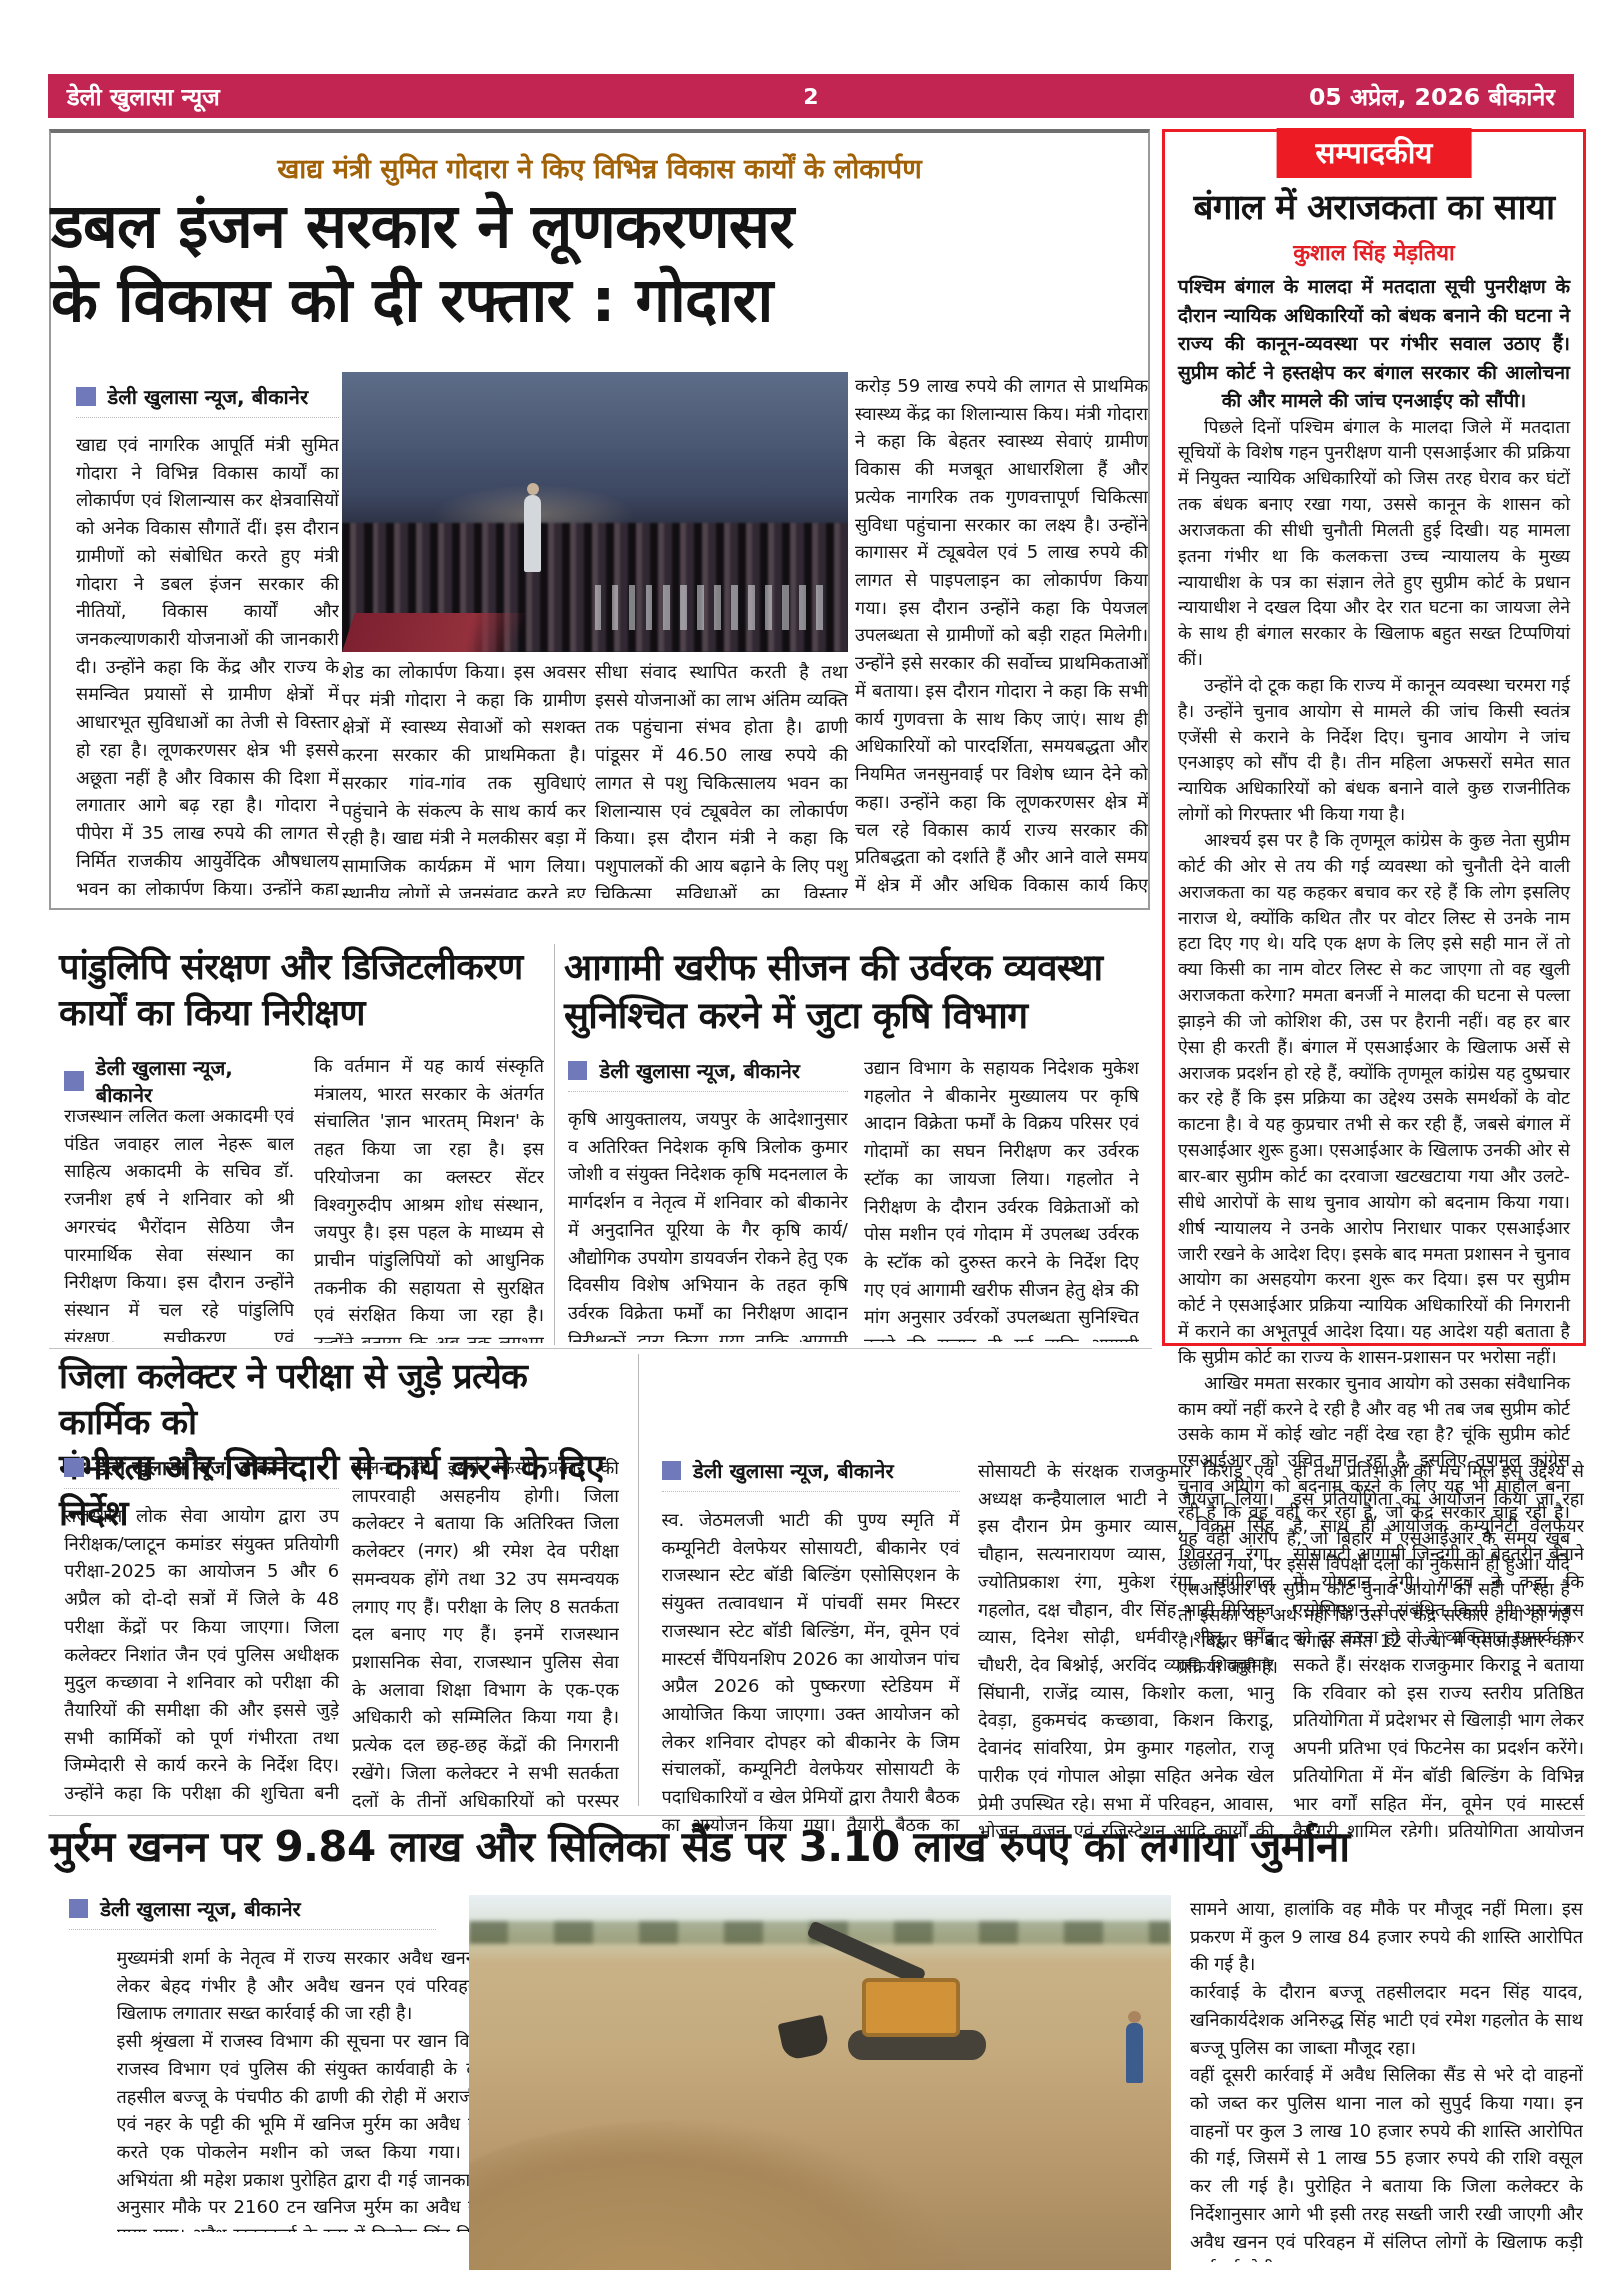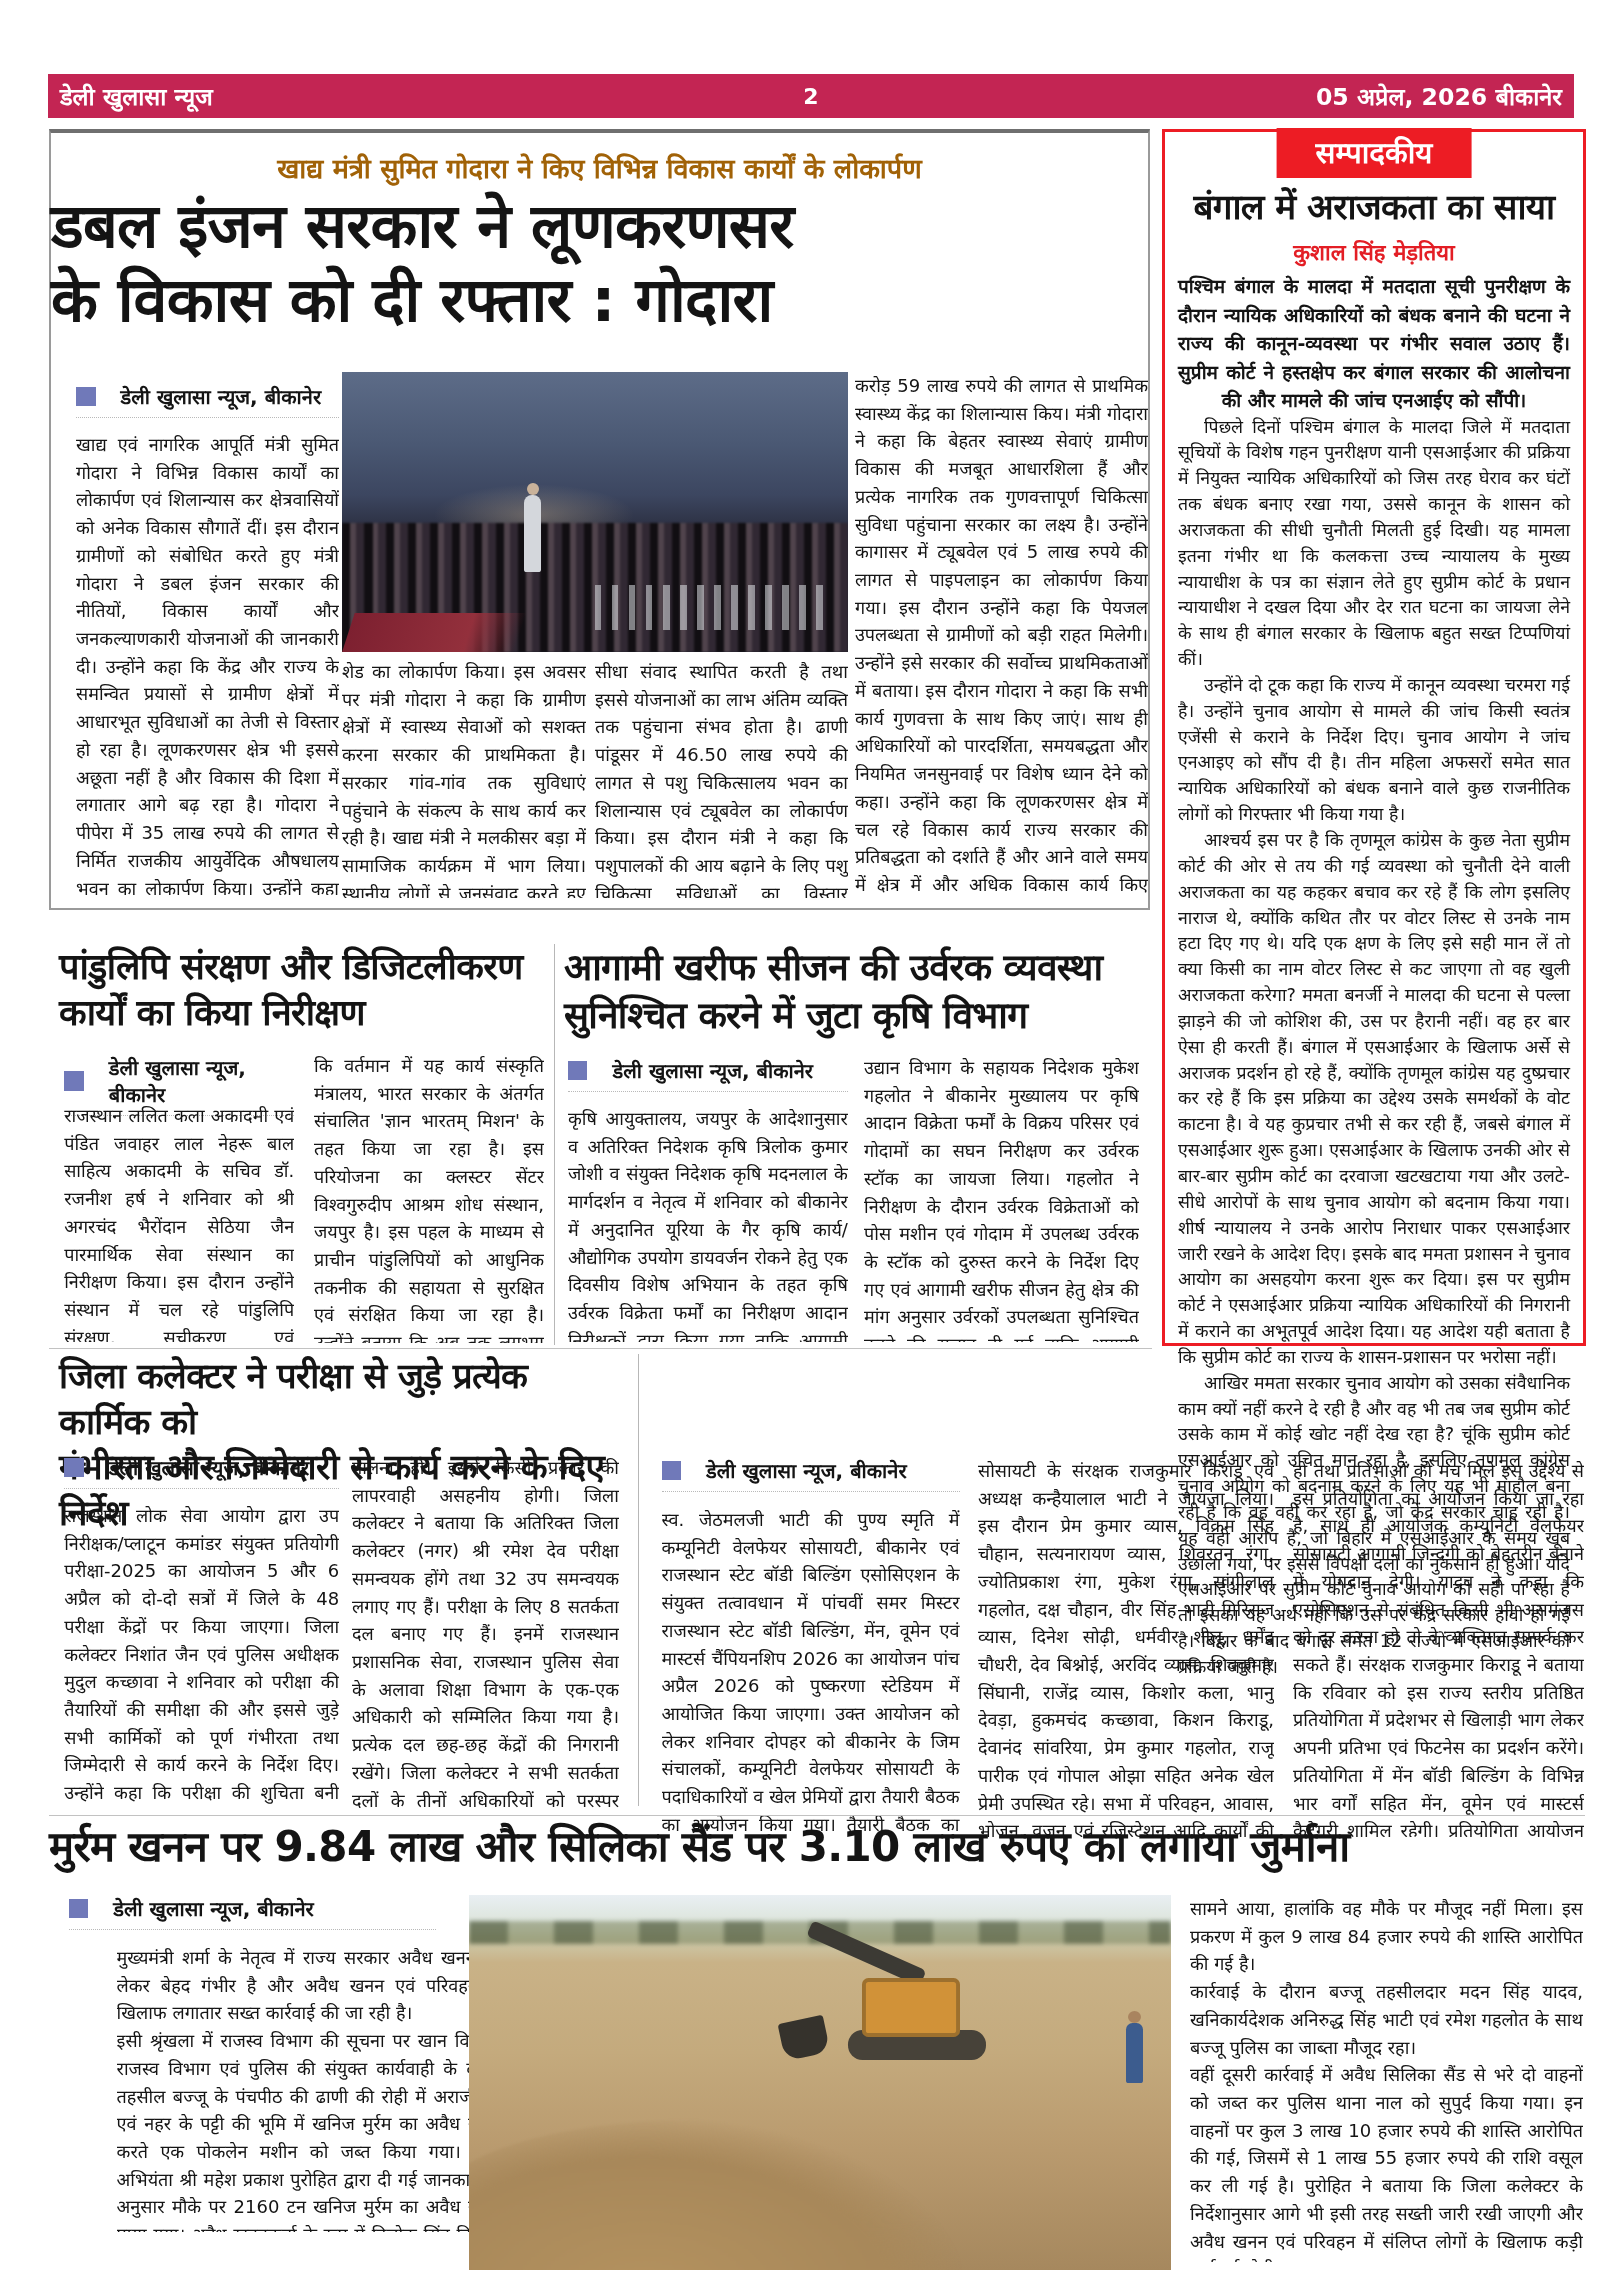--- a/index.html
+++ b/index.html
@@ -5,26 +5,26 @@
   * { margin:0; padding:0; box-sizing:border-box; }
   html,body { background:#e9e9e9; }
   .page {
     position:relative; width:1621px; height:2284px; background:#ffffff;
     font-family:"DejaVu Sans", sans-serif; color:#141414; overflow:hidden;
   }
   
   .masthead {
     position:absolute; left:48px; top:74px; width:1526px; height:44px;
     background:#c32553; color:#ffffff; display:flex; align-items:center;
-    padding:0 12px; font-weight:bold; font-size:23.6px;
+    padding:0 19px; font-weight:bold; font-size:23.6px;
   }
   .masthead .mid { position:absolute; left:50%; transform:translateX(-50%); font-size:22px; }
   .masthead .right { margin-left:auto; font-size:23.6px; }
   
-  .byline { display:flex; align-items:center; gap:25px; font-weight:bold; font-size:20px;
+  .byline { display:flex; align-items:center; gap:12px; font-weight:bold; font-size:20px;
             border-bottom:1.3px dotted #b9b9b9; padding-bottom:6.5px; }
   .byline .sq { width:19.6px; height:19.6px; background:#7079b9; flex:0 0 auto; }
   .cols { position:absolute; overflow:hidden; text-align:justify; }
   .body-text { font-size:18px; line-height:1.54; white-space:pre-line; }
   .headline { font-weight:bold; white-space:pre-line; letter-spacing:-0.7px; }
   .vrule { position:absolute; width:1.3px; background:#b7b7b7; }
   .hrule { position:absolute; height:1.3px; background:#c2c2c2; }
   
   .main-box {
     position:absolute; left:49px; top:129px; width:1101px; height:781px;

